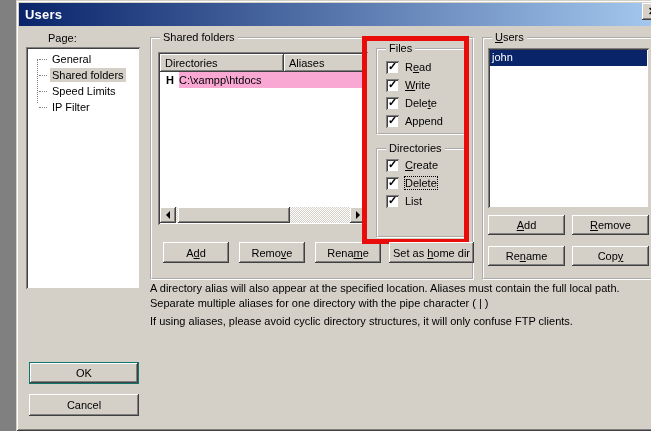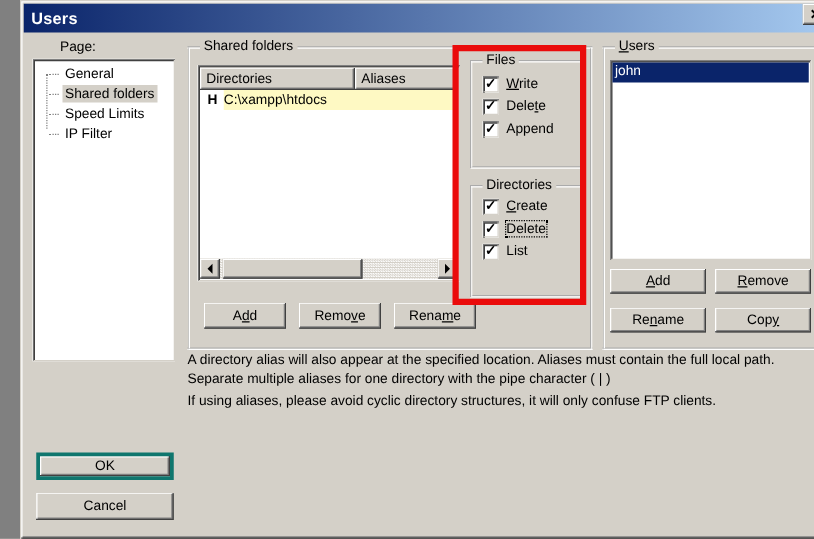--- a/index.html
+++ b/index.html
@@ -49,21 +49,21 @@
   .listview { position:absolute; left:142px; top:52px; width:210px; height:173px; display:flex; flex-direction:column; padding:2px; }
   .lv-header { display:flex; height:18px; flex:none; }
   .hcell {
     background:#d4d0c8; padding:1px 0 0 5px; line-height:16px; overflow:hidden; white-space:nowrap;
     box-shadow: inset -1px -1px 0 #404040, inset 1px 1px 0 #ffffff, inset -2px -2px 0 #808080;
   }
   .hcell.c1 { width:124px; flex:none; }
   .hcell.c2 { flex:1; }
   .lv-row { display:flex; height:16px; line-height:16px; flex:none; background:#fff; }
   .home-flag { font-weight:bold; padding-left:6px; width:19px; flex:none; }
-  .row-sel { flex:1; background:#fef9c3; white-space:nowrap; }
+  .row-sel { flex:1; background:#f9a8d4; white-space:nowrap; }
   .lv-fill { flex:1; background:#fff; }
   
   .hscroll { height:16px; flex:none; display:flex; background:#d4d0c8; }
   .sb-btn {
     width:16px; height:16px; flex:none; background:#d4d0c8;
     box-shadow: inset -1px -1px 0 #404040, inset 1px 1px 0 #ffffff,
                 inset -2px -2px 0 #808080, inset 2px 2px 0 #d4d0c8;
     display:flex; align-items:center; justify-content:center;
   }
   .arr { width:0; height:0; border:4px solid transparent; }
@@ -76,21 +76,21 @@
     box-shadow: inset -1px -1px 0 #404040, inset 1px 1px 0 #ffffff,
                 inset -2px -2px 0 #808080, inset 2px 2px 0 #d4d0c8; }
   
   .btn {
     position:absolute; background:#d4d0c8; border:none; cursor:default;
     font-family:"Liberation Sans",sans-serif; font-size:11px; color:#000;
     box-shadow: inset -1px -1px 0 #404040, inset 1px 1px 0 #ffffff,
                 inset -2px -2px 0 #808080, inset 2px 2px 0 #d4d0c8;
     text-align: center;
   }
-  .btn.default { border:3px solid #0f766e; }
+  .btn.default { border:1px solid #0f766e; }
   
   .cbrow { display:flex; align-items:center; height:18px; padding-left:8px; }
   .cb { width:13px; height:13px; flex:none; background:#fff; position:relative;
     box-shadow: inset 1px 1px 0 #808080, inset -1px -1px 0 #d4d0c8,
                 inset 2px 2px 0 #404040, inset -2px -2px 0 #ffffff; }
   .cb.checked::after { content:"✓"; position:absolute; left:2px; top:-1px; font-size:11px; font-weight:bold; }
   .cbrow label { margin-left:6px; white-space:nowrap; }
   .cbrow label.focused { outline:1px dotted #000; }
   
   .users-list { position:absolute; left:472px; top:48px; width:161px; height:160px; padding:2px; }
@@ -158,20 +158,24 @@
           <span class="arr right"></span>
         </div>
     </div>
   </div>
 
   <div class="group" style="left:360px;top:48px;width:90px;height:87px;">
     <span class="group-legend">Files</span>
     <div style="margin-top:8px;">
       <div class="cbrow">
         <span class="cb checked"></span>
+        <label>R<u>e</u>ad</label>
+      </div>
+      <div class="cbrow">
+        <span class="cb checked"></span>
         <label><u>W</u>rite</label>
       </div>
       <div class="cbrow">
         <span class="cb checked"></span>
         <label>Dele<u>t</u>e</label>
       </div>
       <div class="cbrow">
         <span class="cb checked"></span>
         <label>Append</label>
       </div>
@@ -194,20 +198,21 @@
         <label>List</label>
       </div>
     </div>
   </div>
 
   <div class="annotation"></div>
 
   <button class="btn" style="left:147px;top:242px;width:66px;height:21px;">A<u>d</u>d</button>
   <button class="btn" style="left:223px;top:242px;width:66px;height:21px;">Remo<u>v</u>e</button>
   <button class="btn" style="left:299px;top:242px;width:66px;height:21px;">Rena<u>m</u>e</button>
+  <button class="btn" style="left:373px;top:242px;width:85px;height:21px;z-index:60;">Set as <u>h</u>ome dir</button>
 
   <div class="group" style="left:466px;top:37px;width:179px;height:243px;">
     <span class="group-legend"><u>U</u>sers</span>
   </div>
   <div class="users-list sunken">
     <div class="user-item selected">john</div>
   </div>
   <button class="btn" style="left:472px;top:215px;width:77px;height:20px;"><u>A</u>dd</button>
   <button class="btn" style="left:556px;top:215px;width:77px;height:20px;"><u>R</u>emove</button>
   <button class="btn" style="left:472px;top:246px;width:77px;height:20px;">Re<u>n</u>ame</button>

